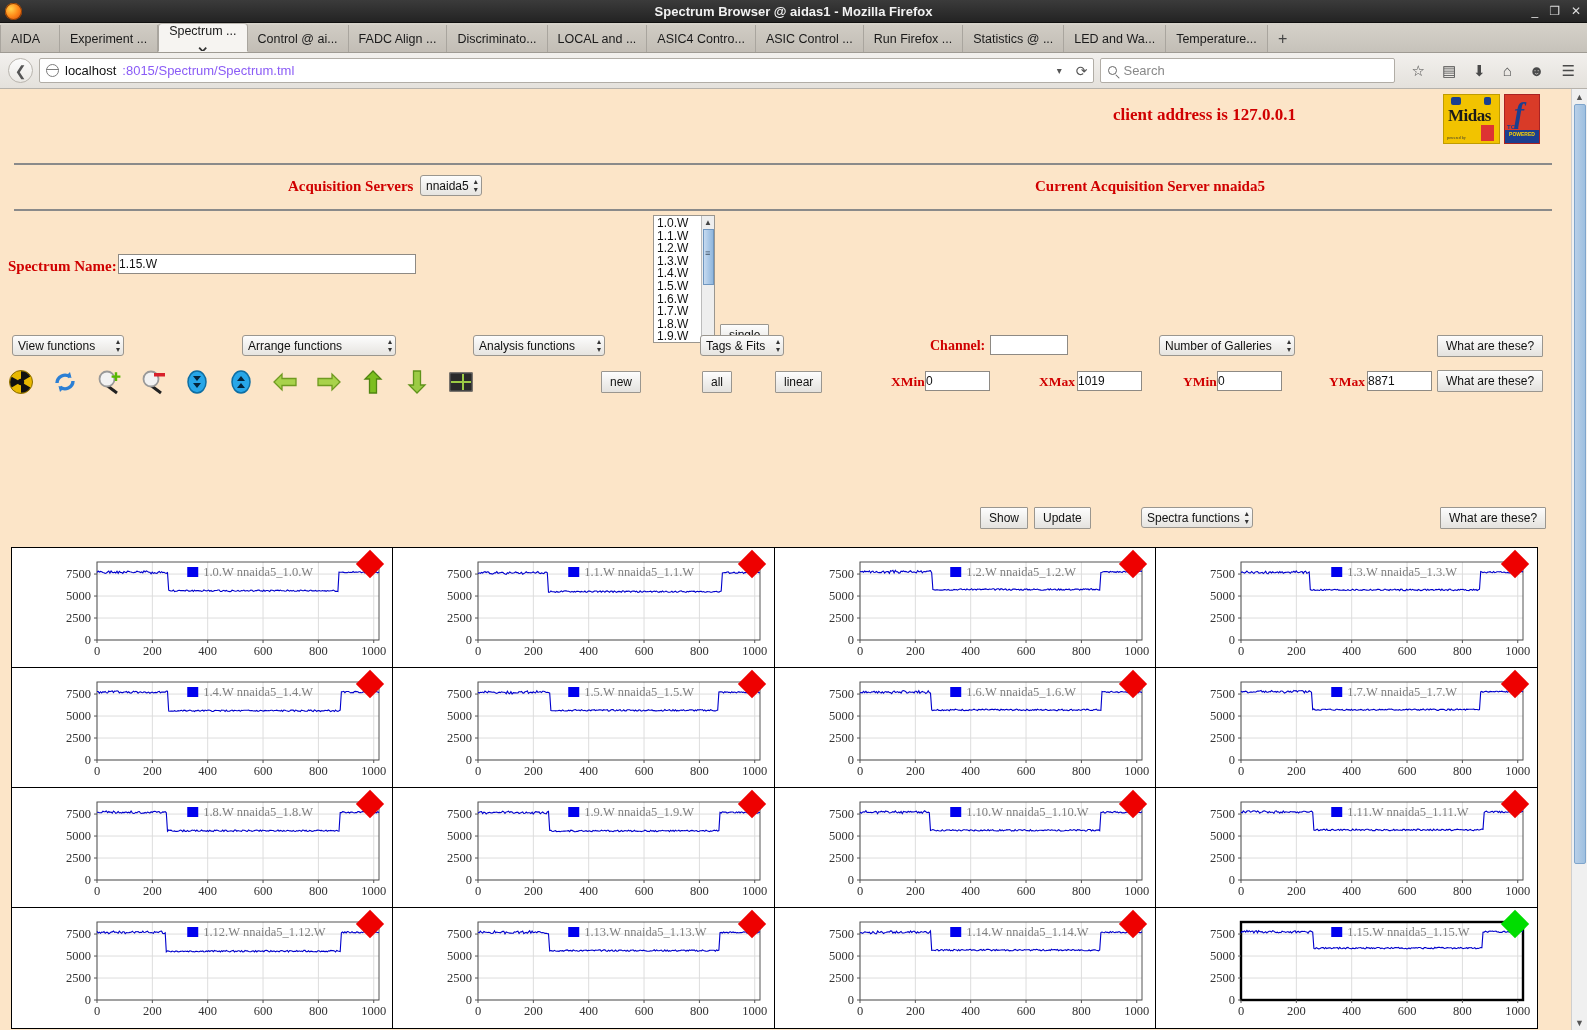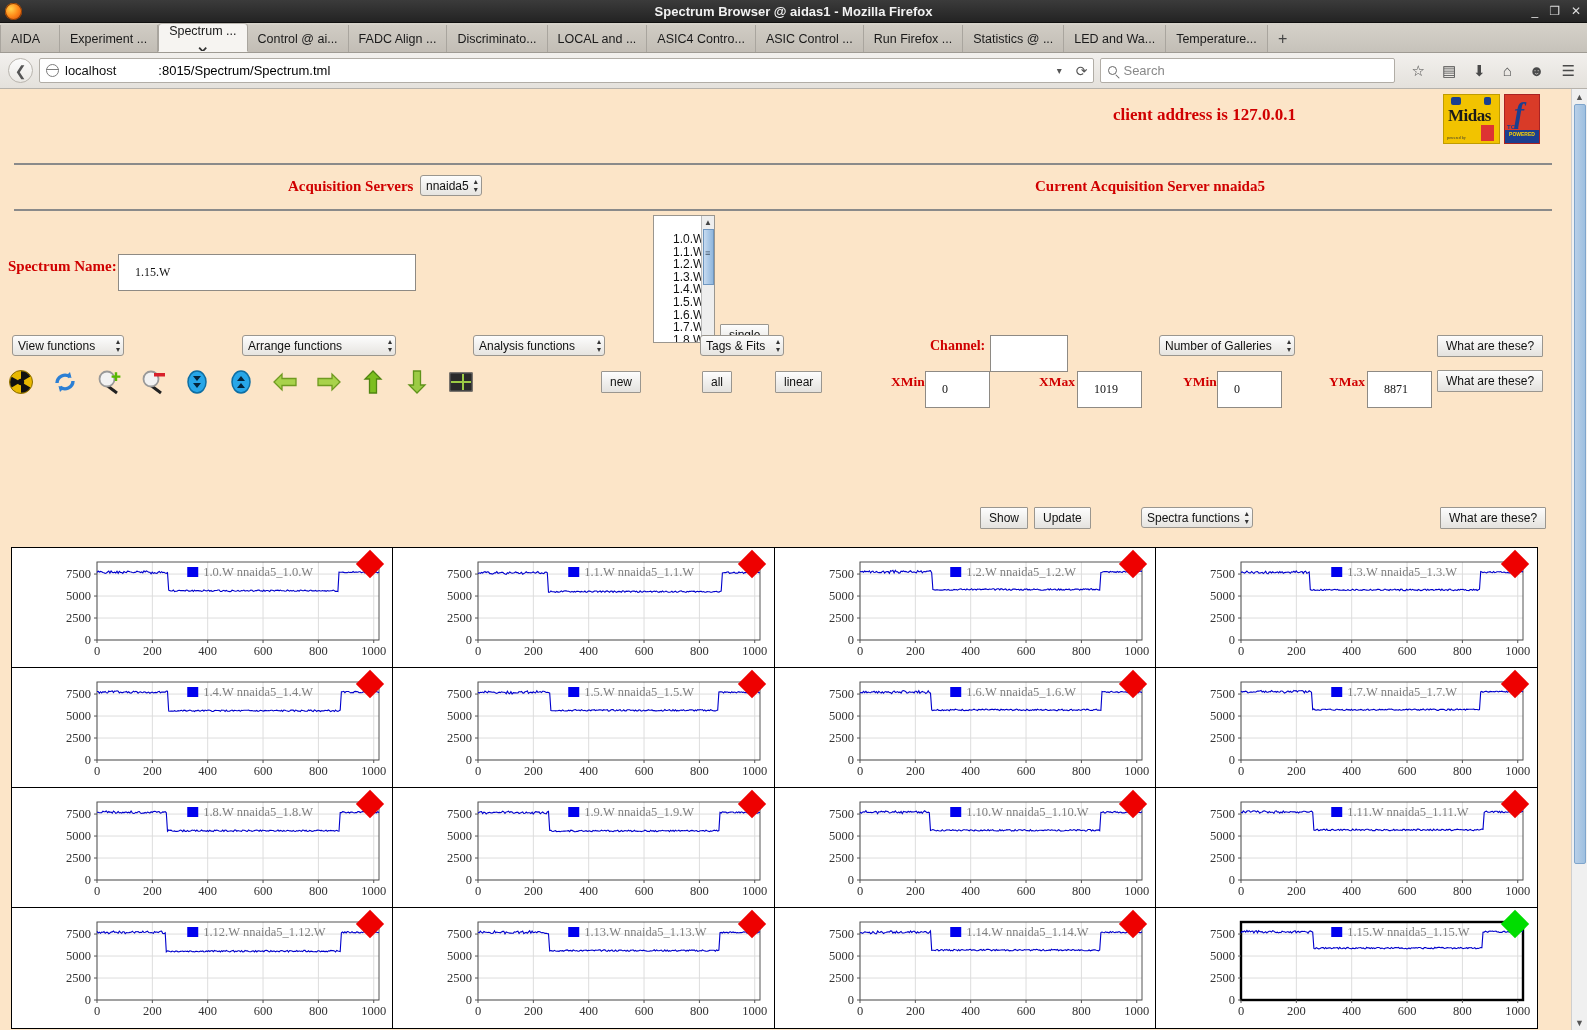--- a/index.html
+++ b/index.html
@@ -62,21 +62,21 @@
     width:25px;height:25px;border-radius:50%;
     border:1px solid #b9b5ae; background:linear-gradient(#fcfcfc,#ebe9e5);
     display:flex;align-items:center;justify-content:center; color:#555; font-size:14px;
   }
   .urlbar{
     flex:1; height:25px; background:#fff; border:1px solid #b1ada6; border-radius:2px;
     display:flex; align-items:center; padding:0 6px; gap:6px; font-size:13px;
   }
   .globe{ width:13px;height:13px;border-radius:50%;border:1.5px solid #7d7d7d; position:relative;}
   .globe::after{content:"";position:absolute;left:-1.5px;top:4px;width:13px;height:0;border-top:1.5px solid #7d7d7d;}
-  .url-host{ color:#111; } .url-path{ color:#000000;margin-left:36px; }
+  .url-host{ color:#111; } .url-path{ color:#8b5cf6; }
   .url-caret{ margin-left:auto; color:#555; font-size:10px; }
   .url-reload{ color:#555; font-size:14px; margin-left:8px;}
   .searchbar{
     width:295px;height:25px;background:#fff;border:1px solid #b1ada6;border-radius:2px;
     display:flex;align-items:center;padding:0 7px;gap:6px;color:#888;font-size:13px;
   }
   .mag{ width:9px;height:9px;border:1.6px solid #666;border-radius:50%;position:relative;display:inline-block;}
   .mag::after{content:"";position:absolute;right:-4px;bottom:-3px;width:5px;height:0;border-top:1.6px solid #666;transform:rotate(45deg);}
   .navicons{ display:flex; align-items:center; gap:17px; padding:0 4px 0 10px; color:#4a4a4a; font-size:15px;}
 
@@ -128,34 +128,34 @@
   .selwrap{ display:inline-flex; align-items:center;
             background:linear-gradient(#fdfdfd,#e6e4e0); border:1px solid #9a968f;
             border-radius:3px; height:21px; padding:0 3px 0 5px; font-size:12px; color:#111;}
   .selwrap .spin{ margin-left:5px; font-size:8px; line-height:8px; color:#333; display:flex; flex-direction:column;}
   .btn{
     font-family:"Liberation Sans",sans-serif; font-size:12px; color:#111;
     background:linear-gradient(#fdfdfd,#e4e2de); border:1px solid #9a968f;
     border-radius:1px; padding:2px 8px; height:22px; line-height:16px; cursor:default;
   }
   input.txt{
-    font-family:Liberation Serif, serif; font-size:12px; color:#111;
-    border:1px solid #8e8a84; background:#fff; height:37px; padding:0 16px;
+    font-family:Liberation Sans, sans-serif; font-size:12px; color:#111;
+    border:1px solid #8e8a84; background:#fff; height:20px; padding:0 0;
   }
 
   
   .row-spec{ position:relative; height:120px; }
   .spec-lbl{ position:absolute; left:8px; top:47px; }
   .spec-input{ position:absolute; left:118px; top:43px; width:298px; }
   .listbox{
     position:absolute; left:653px; top:4px; width:62px; height:128px;
     border:1px solid #9a968f; background:#fff; overflow:hidden;
     font-size:12px; font-family:"Liberation Sans",sans-serif;
   }
-  .listbox ul{ list-style:none; margin:16px; padding:1px 0 0 3px; }
+  .listbox ul{ list-style:none; margin:0; padding:1px 0 0 3px; }
   .listbox li{ height:12.6px; line-height:12.6px; color:#111;}
   .lb-scroll{ position:absolute; right:0; top:0; width:13px; height:128px;
               background:#eee; border-left:1px solid #bbb;
               display:flex; flex-direction:column; justify-content:space-between; align-items:center;}
   .lb-arrow{ font-size:8px; color:#444; height:12px; display:flex; align-items:center;}
   .lb-thumb{ position:absolute; top:13px; left:1px; width:11px; height:56px;
              background:linear-gradient(90deg,#c6daf0,#8fb6dd); border:1px solid #6f96bf;}
   .lb-thumb::after{ content:"≡"; position:absolute; left:1px; top:18px; font-size:9px; color:#456;}
   .btn-single{ position:absolute; left:720px; top:113px; }
   .show-btn{ position:absolute; left:980px; top:296px;}

